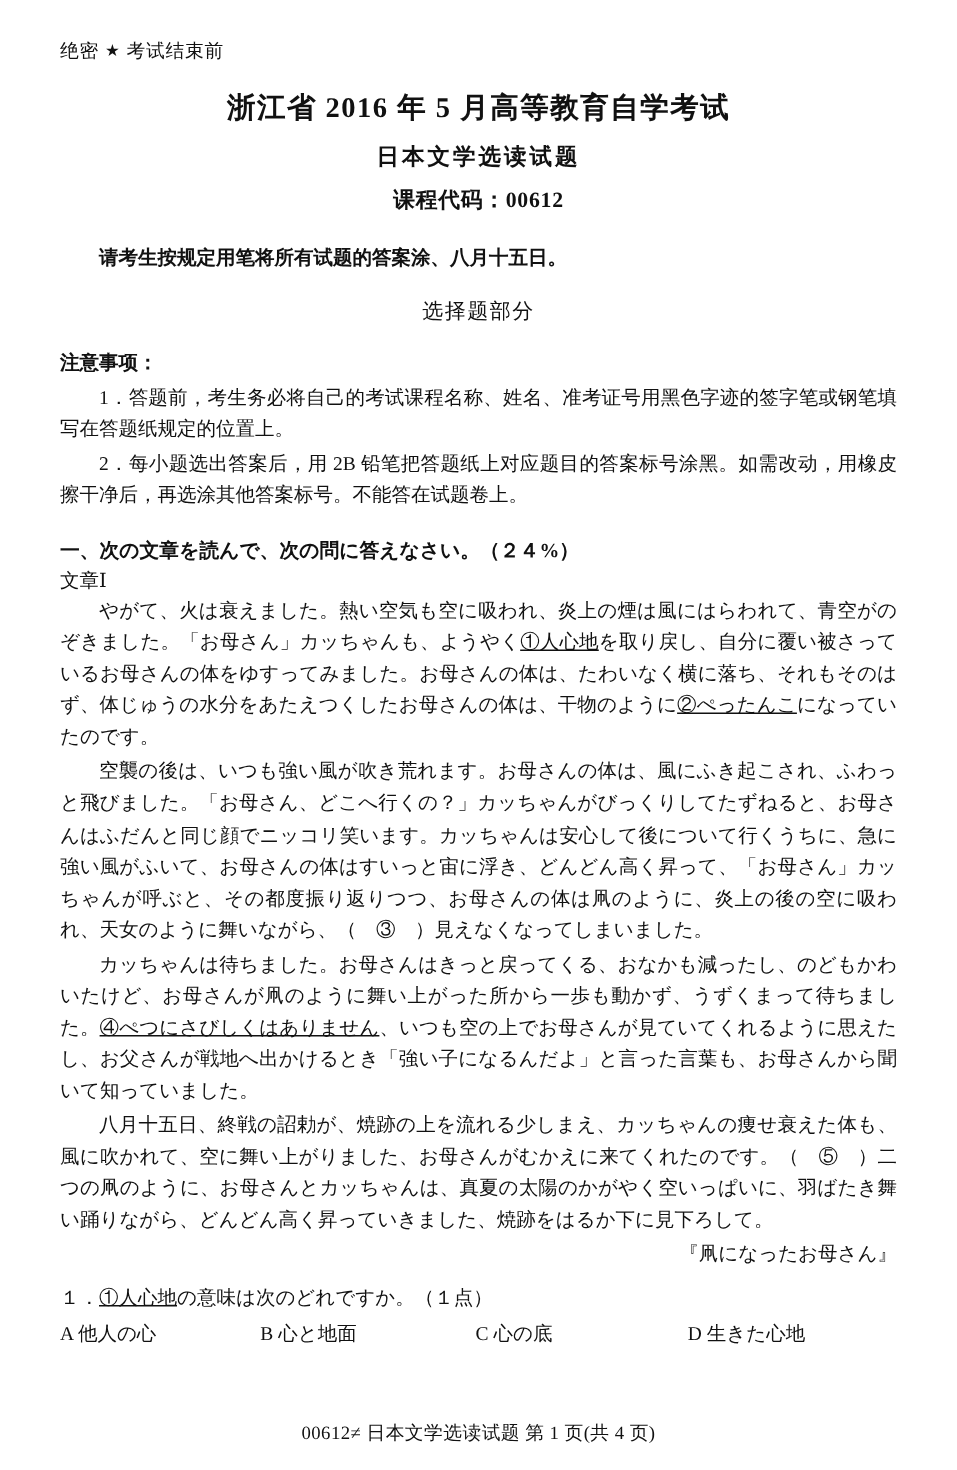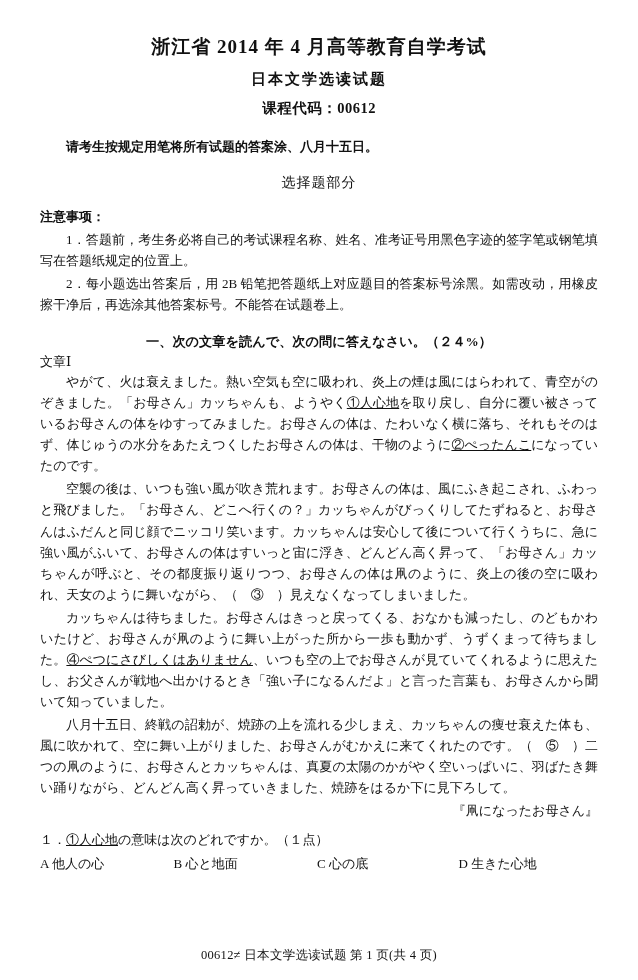--- a/index.html
+++ b/index.html
@@ -83,21 +83,20 @@
     text-indent: 2em;
   }
   .gap-before {
     margin-top: 14px;
   }
   .q-head {
     font-size: 13.2px;
     font-weight: bold;
     margin-top: 18px;
     margin-bottom: 2px;
-    text-align: center;
   }
   .bunsho {
     font-size: 13px;
     margin-bottom: 0;
   }
   .u {
     text-decoration: underline;
   }
   .question-line {
     font-size: 13px;
@@ -124,22 +123,25 @@
     text-align: center;
     font-size: 12.5px;
     letter-spacing: 0.3px;
   }
 </style>
 </head>
 <body>
 
 <div class="page">
 
+  <div class="secret-line">
+    <span>绝密</span><span class="secret-star">★</span><span>考试结束前</span>
+  </div>
 
-  <div class="title-main">浙江省 2014 年 4 月高等教育自学考试</div>
+  <div class="title-main">浙江省 2016 年 5 月高等教育自学考试</div>
   <div class="title-sub">日本文学选读试题</div>
   <div class="course-code">课程代码：00612</div>
 
   <div class="notice-line">请考生按规定用笔将所有试题的答案涂、八月十五日。</div>
 
   <div class="section-title">选择题部分</div>
 
   <div class="attention-head">注意事项：</div>
   <div class="para indent2">1．答题前，考生务必将自己的考试课程名称、姓名、准考证号用黑色字迹的签字笔或钢笔填写在答题纸规定的位置上。</div>
   <div class="para indent2">2．每小题选出答案后，用 2B 铅笔把答题纸上对应题目的答案标号涂黑。如需改动，用橡皮擦干净后，再选涂其他答案标号。不能答在试题卷上。</div>

